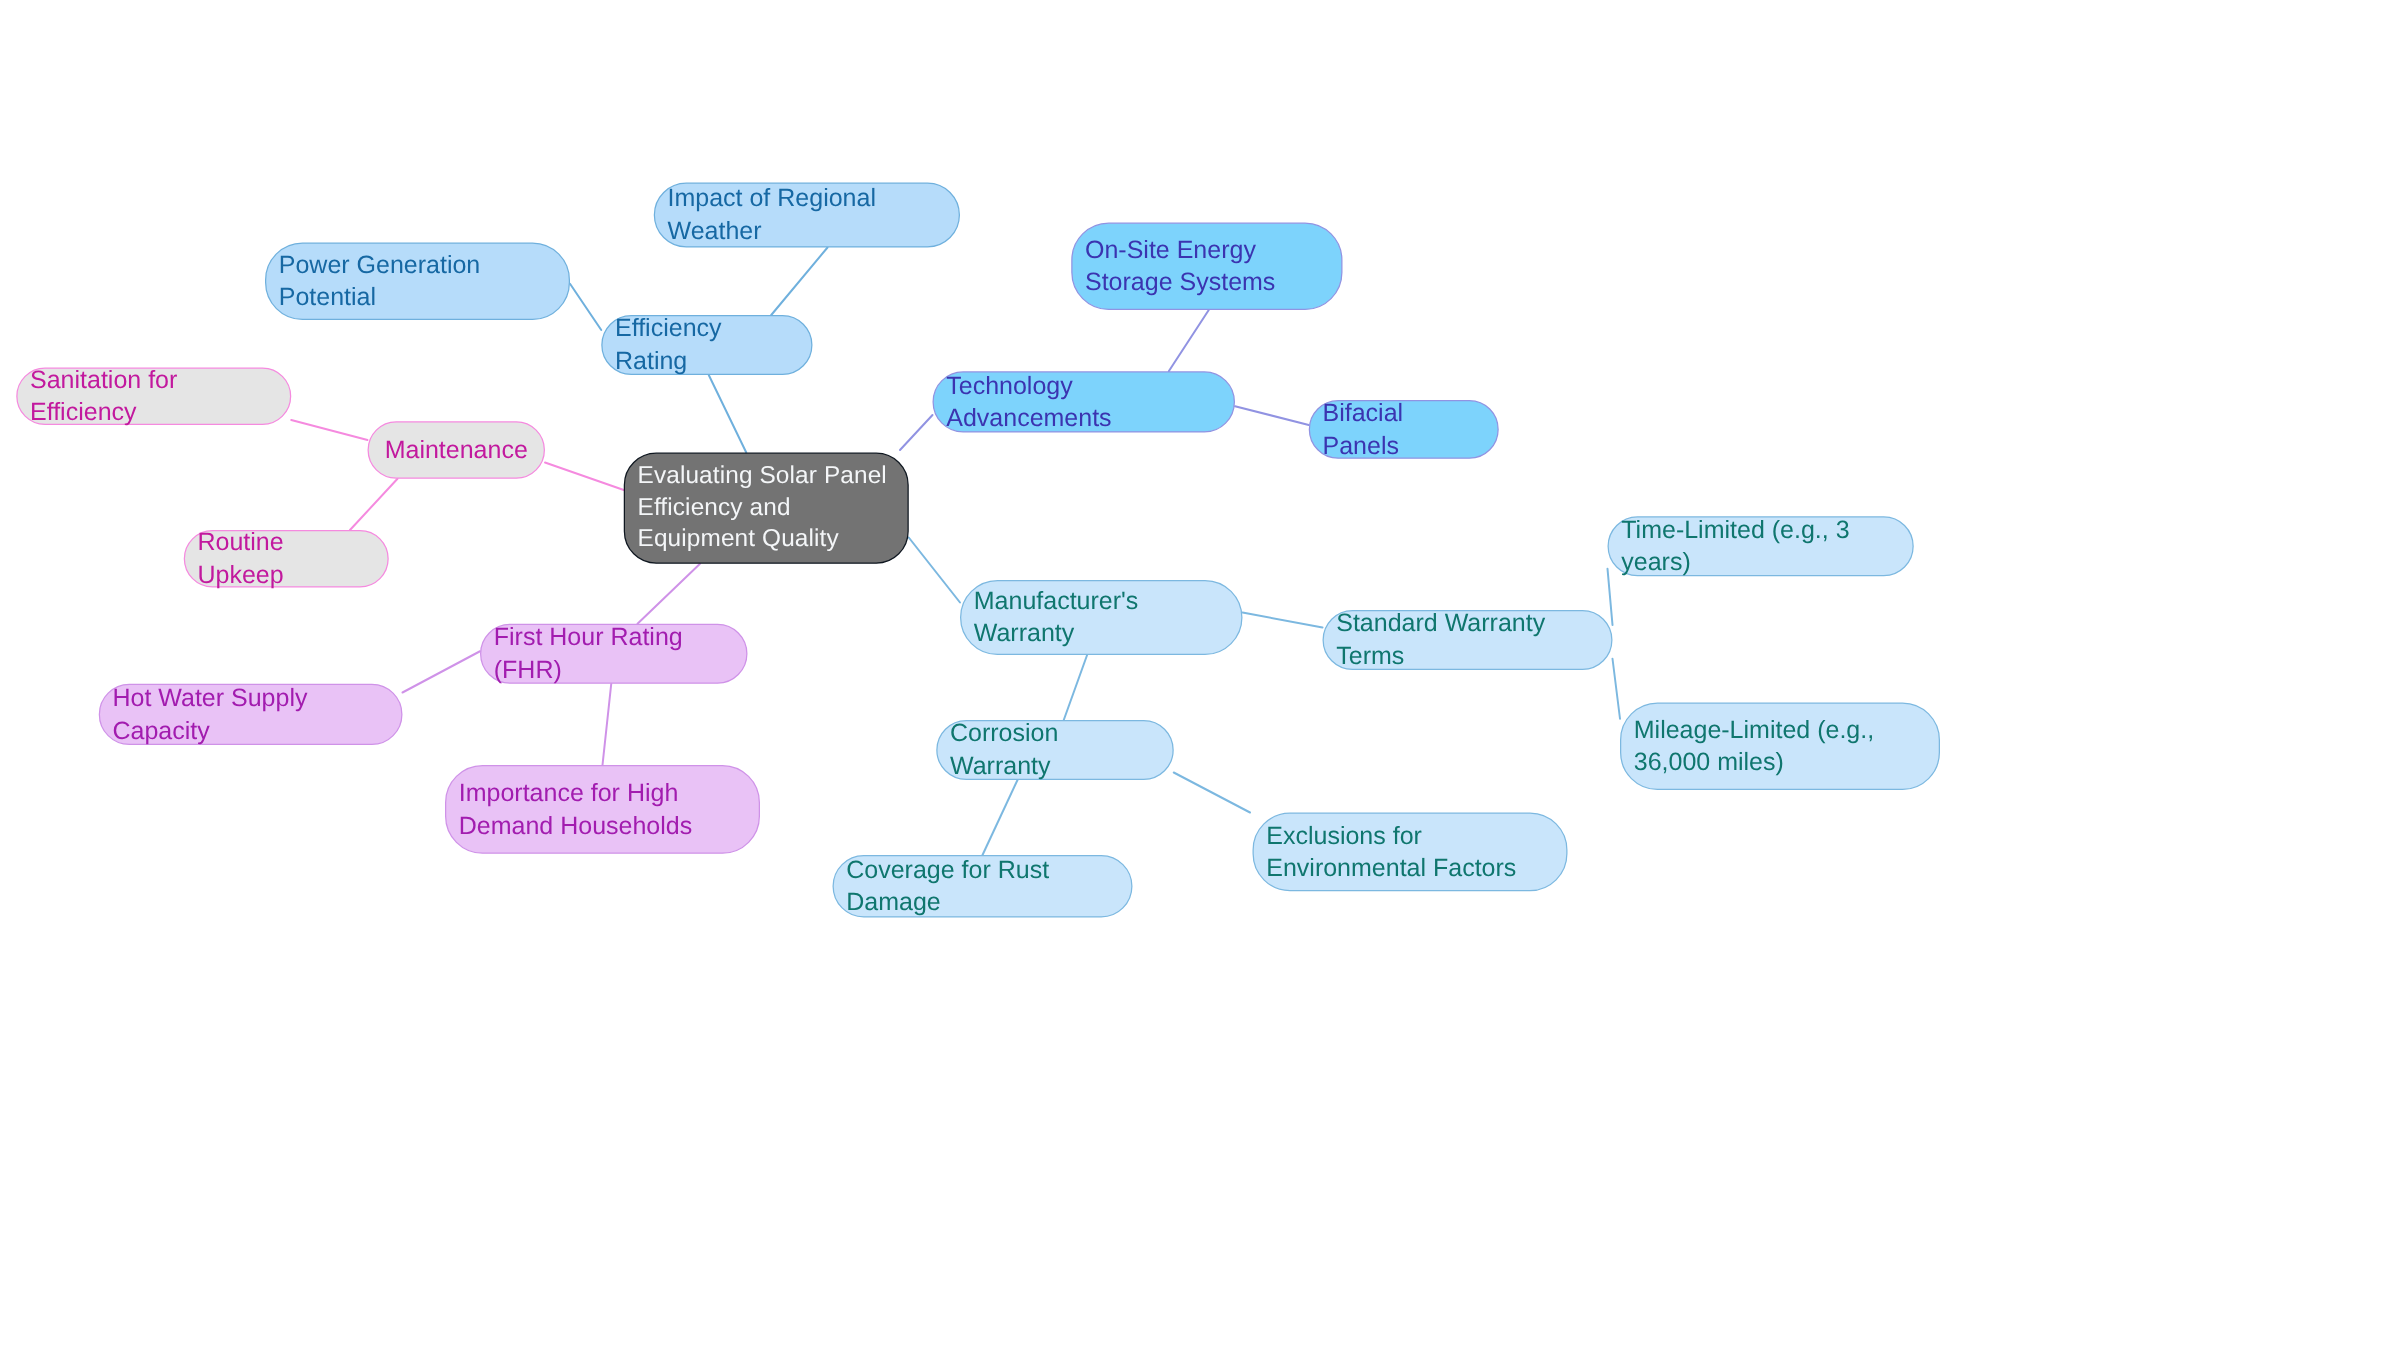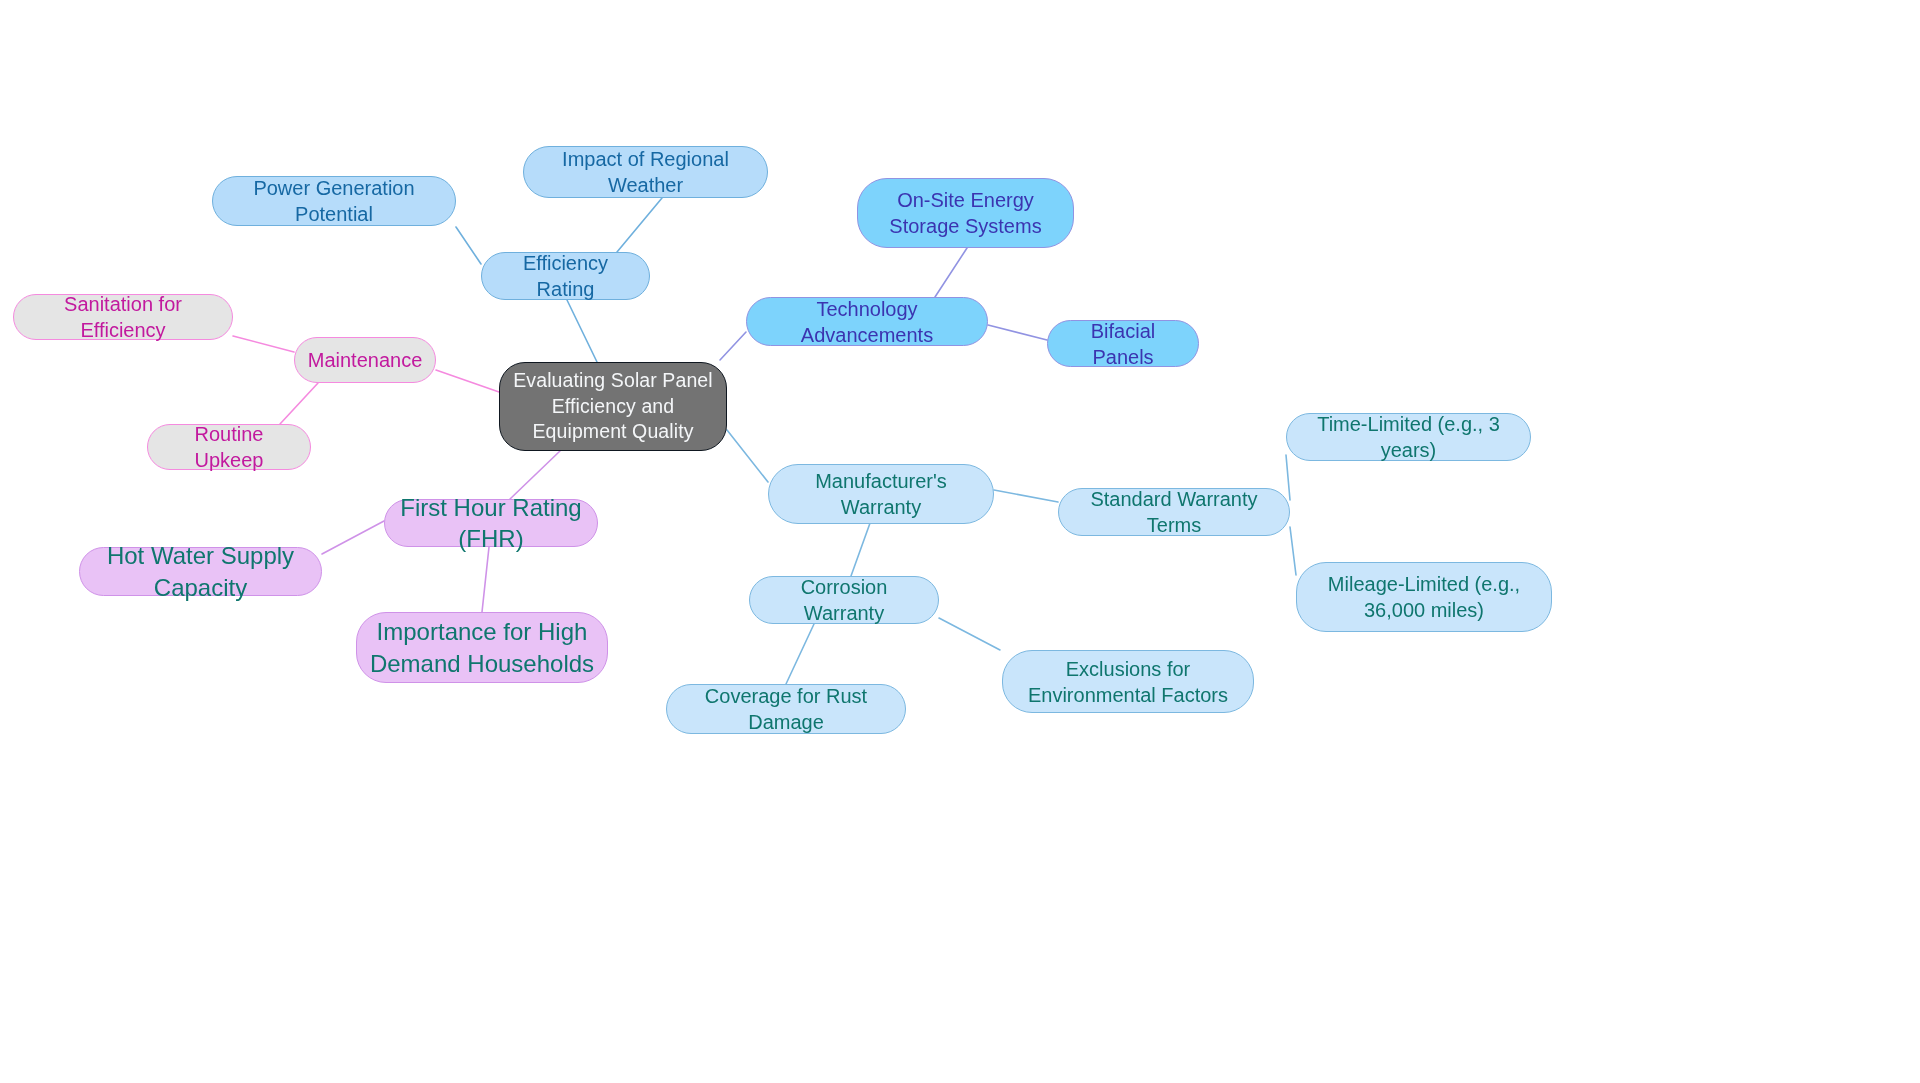--- a/index.html
+++ b/index.html
@@ -24,21 +24,21 @@
     width: 1920px;
     height: 1083px;
     pointer-events: none;
   }
   .node {
     position: absolute;
     box-sizing: border-box;
     display: flex;
     align-items: center;
     justify-content: center;
-    text-align: center;
+    text-align: left;
     border-style: solid;
     border-width: 1px;
     line-height: 1.30;
     padding: 16px 10px;
     white-space: pre-line;
   }
   .node-root {
     background: #737373;
     border-color: #0f1720;
     color: #f4f6f8;
@@ -70,23 +70,23 @@
   .node-pink {
     background: #e5e5e5;
     border-color: #f58adf;
     color: #c2199e;
     border-radius: 30px;
     font-size: 20px;
   }
   .node-violet {
     background: #e9c2f6;
     border-color: #cf92e8;
-    color: #0f766e;
+    color: #a21caf;
     border-radius: 30px;
-    font-size: 24px;
+    font-size: 20px;
   }
 </style>
 </head>
 <body>
 
 <div id="canvas">
   <svg id="edge-layer" viewBox="0 0 1920 1083">
       <line x1="597" y1="362" x2="567" y2="300" stroke="#6fb0dd" stroke-width="1.6" stroke-linecap="round"></line>
       <line x1="617" y1="252" x2="662" y2="198" stroke="#6fb0dd" stroke-width="1.6" stroke-linecap="round"></line>
       <line x1="481" y1="264" x2="456" y2="227" stroke="#6fb0dd" stroke-width="1.6" stroke-linecap="round"></line>
@@ -104,21 +104,21 @@
       <line x1="1290" y1="500" x2="1286" y2="455" stroke="#7cb8e0" stroke-width="1.6" stroke-linecap="round"></line>
       <line x1="1290" y1="527" x2="1296" y2="575" stroke="#7cb8e0" stroke-width="1.6" stroke-linecap="round"></line>
       <line x1="874" y1="512" x2="851" y2="576" stroke="#7cb8e0" stroke-width="1.6" stroke-linecap="round"></line>
       <line x1="814" y1="624" x2="786" y2="684" stroke="#7cb8e0" stroke-width="1.6" stroke-linecap="round"></line>
       <line x1="939" y1="618" x2="1000" y2="650" stroke="#7cb8e0" stroke-width="1.6" stroke-linecap="round"></line>
     </svg>
   <div id="node-layer">
       <div class="node node-root" style="left: 499px; top: 362px; width: 228px; height: 89px;"><span>Evaluating Solar Panel Efficiency and Equipment Quality</span></div>
       <div class="node node-blue-mid" style="left: 481px; top: 252px; width: 169px; height: 48px;"><span>Efficiency Rating</span></div>
       <div class="node node-blue-mid" style="left: 523px; top: 146px; width: 245px; height: 52px;"><span>Impact of Regional Weather</span></div>
-      <div class="node node-blue-mid" style="left: 212px; top: 176px; width: 244px; height: 50px;"><span>Power Generation Potential</span></div>
+      <div class="node node-blue-mid" style="left: 212px; top: 194px; width: 244px; height: 62px;"><span>Power Generation Potential</span></div>
       <div class="node node-purple" style="left: 746px; top: 297px; width: 242px; height: 49px;"><span>Technology Advancements</span></div>
       <div class="node node-purple" style="left: 857px; top: 178px; width: 217px; height: 70px;"><span>On-Site Energy Storage Systems</span></div>
       <div class="node node-purple" style="left: 1047px; top: 320px; width: 152px; height: 47px;"><span>Bifacial Panels</span></div>
       <div class="node node-pink" style="left: 294px; top: 337px; width: 142px; height: 46px;"><span>Maintenance</span></div>
       <div class="node node-pink" style="left: 13px; top: 294px; width: 220px; height: 46px;"><span>Sanitation for Efficiency</span></div>
       <div class="node node-pink" style="left: 147px; top: 424px; width: 164px; height: 46px;"><span>Routine Upkeep</span></div>
       <div class="node node-violet" style="left: 384px; top: 499px; width: 214px; height: 48px;"><span>First Hour Rating (FHR)</span></div>
       <div class="node node-violet" style="left: 79px; top: 547px; width: 243px; height: 49px;"><span>Hot Water Supply Capacity</span></div>
       <div class="node node-violet" style="left: 356px; top: 612px; width: 252px; height: 71px;"><span>Importance for High Demand Households</span></div>
       <div class="node node-blue" style="left: 768px; top: 464px; width: 226px; height: 60px;"><span>Manufacturer's Warranty</span></div>

